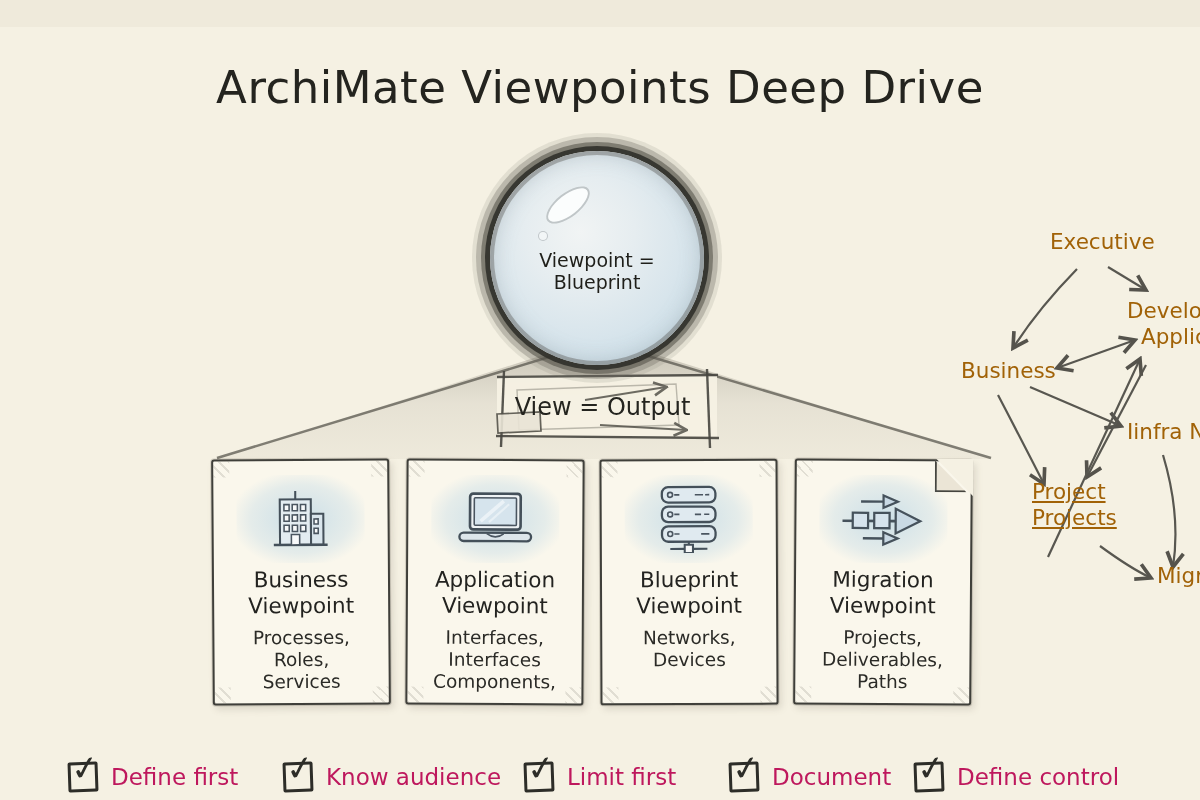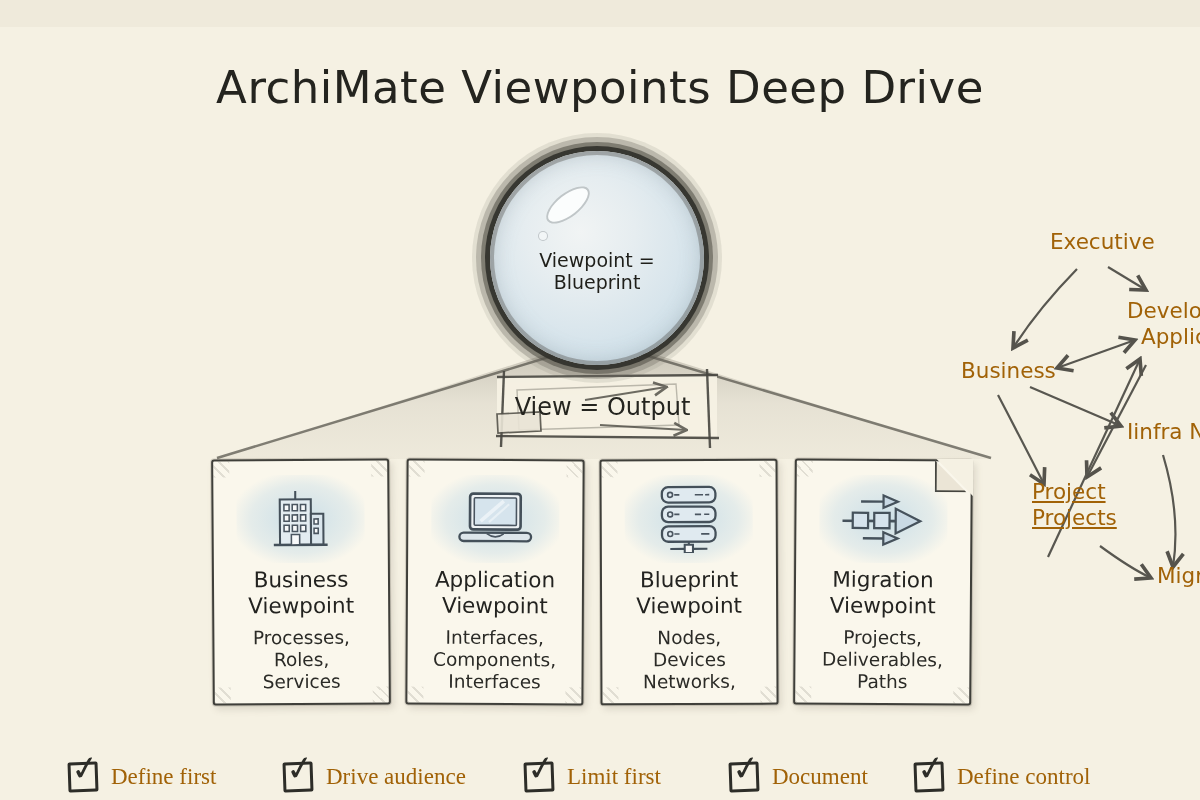--- a/index.html
+++ b/index.html
@@ -68,21 +68,21 @@
   .node{position:absolute;font-size:21.5px;color:#a16207;white-space:nowrap;z-index:2;line-height:26px;}
   .node span{display:block;}
   .node .indent{margin-left:14px;}
   .node-center{text-align:left;text-decoration:underline;}
 
   
   .check-item{position:absolute;top:727px;height:46px;display:flex;align-items:center;z-index:2;}
   .checkbox{position:relative;display:inline-block;width:24px;height:24px;
         border:3px solid #2d2d28;border-radius:2px;transform:rotate(-2deg);margin-right:13px;}
   .tick{position:absolute;left:0px;top:-14px;font-size:34px;line-height:1;color:#2d2d28;transform:rotate(-6deg);}
-  .check-label{font-size:23px;color:#a16207;white-space:nowrap;font-family:Liberation Serif, serif;}
+  .check-label{font-size:23px;color:#be185d;white-space:nowrap;}
 </style>
 </head>
 <body>
 
 <div class="canvas">
 
   <svg class="layer" viewBox="0 0 1200 800" aria-hidden="true">
     <defs>
       <linearGradient id="coneGrad" x1="0" y1="0" x2="0" y2="1">
         <stop offset="0" stop-color="#847f72" stop-opacity="0.40"></stop>
@@ -187,22 +187,22 @@
         <rect x="3" y="40" width="68" height="8" rx="4" fill="#dde6eb" stroke="#44505a" stroke-width="2.2"></rect>
         <path d="M29,41 q8,6 16,0" fill="none" stroke="#4a5560" stroke-width="1.5"></path>
       </svg>
     </div>
     <div class="card-title">
       <span>Application</span>
       <span>Viewpoint</span>
     </div>
     <div class="card-details">
       <span>Interfaces,</span>
+      <span>Interfaces</span>
       <span>Components,</span>
-      <span>Interfaces</span>
     </div>
   </div>
 
   <div class="card r3" style="left:600px">
     <div class="icon-halo">
       <svg width="66" height="68" viewBox="0 0 64 66">
         <g stroke="#44505a" stroke-width="2.2" fill="#e0eaf0">
           <rect x="6" y="2" width="52" height="15" rx="6"></rect>
           <rect x="6" y="21" width="52" height="15" rx="6"></rect>
           <rect x="6" y="40" width="52" height="15" rx="6"></rect>
@@ -226,23 +226,22 @@
             <line x1="36" y1="62" x2="50" y2="62"></line>
           <rect x="28" y="58" width="8" height="8"></rect>
         </g>
       </svg>
     </div>
     <div class="card-title">
       <span>Blueprint</span>
       <span>Viewpoint</span>
     </div>
     <div class="card-details">
-      <span>Nodes,</span>
+      <span>Networks,</span>
       <span>Devices</span>
-      <span>Networks,</span>
     </div>
   </div>
 
   <div class="card r4" style="left:794px">
     <div class="dogear-cut"></div>
     <div class="dogear-fold"></div>
     <div class="icon-halo">
       <svg width="90" height="58" viewBox="0 0 88 56">
         <g stroke="#46525c" stroke-width="2.2" fill="#c9d9e4">
           <line x1="22" y1="11" x2="44" y2="11" fill="none" stroke-width="2.4"></line>
@@ -291,21 +290,21 @@
   <div class="check-item" style="left:68px">
     <span class="checkbox">
         <span class="tick">✓</span>
       </span>
     <span class="check-label">Define first</span>
   </div>
   <div class="check-item" style="left:283px">
     <span class="checkbox">
         <span class="tick">✓</span>
       </span>
-    <span class="check-label">Drive audience</span>
+    <span class="check-label">Know audience</span>
   </div>
   <div class="check-item" style="left:524px">
     <span class="checkbox">
         <span class="tick">✓</span>
       </span>
     <span class="check-label">Limit first</span>
   </div>
   <div class="check-item" style="left:729px">
     <span class="checkbox">
         <span class="tick">✓</span>

